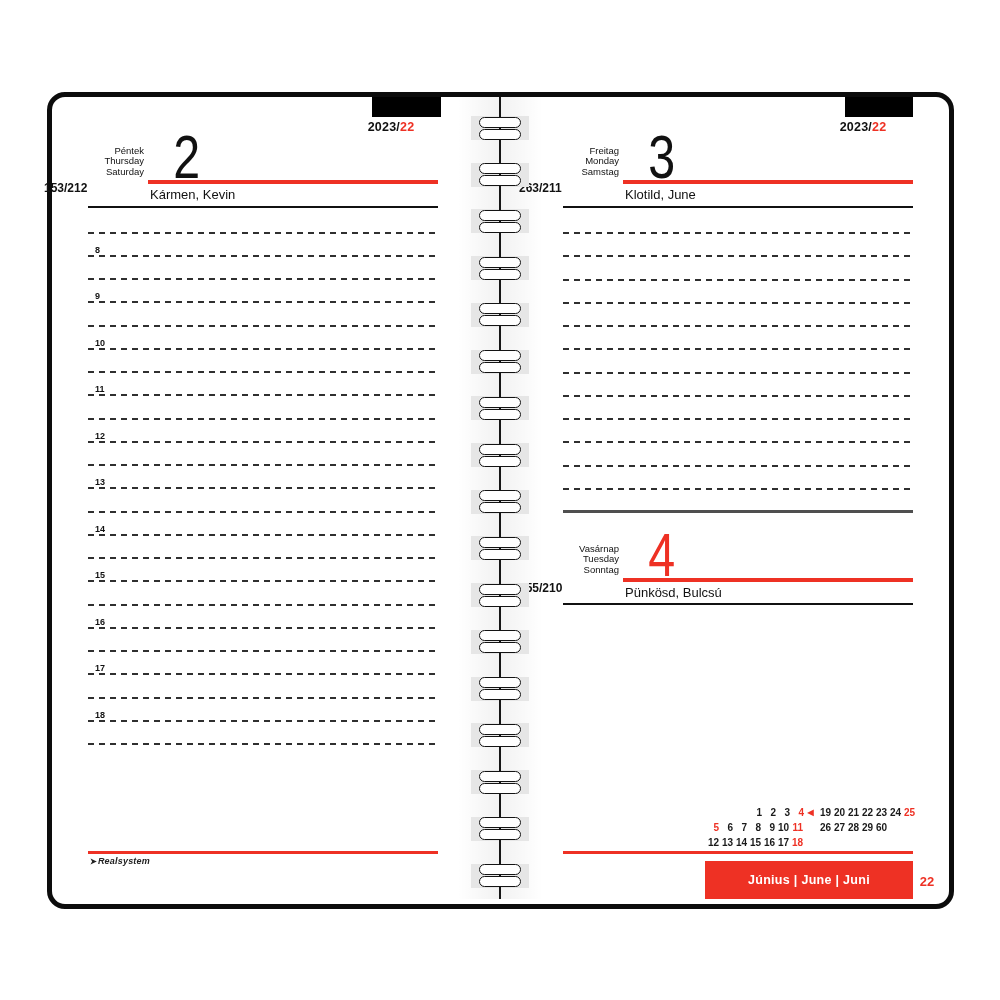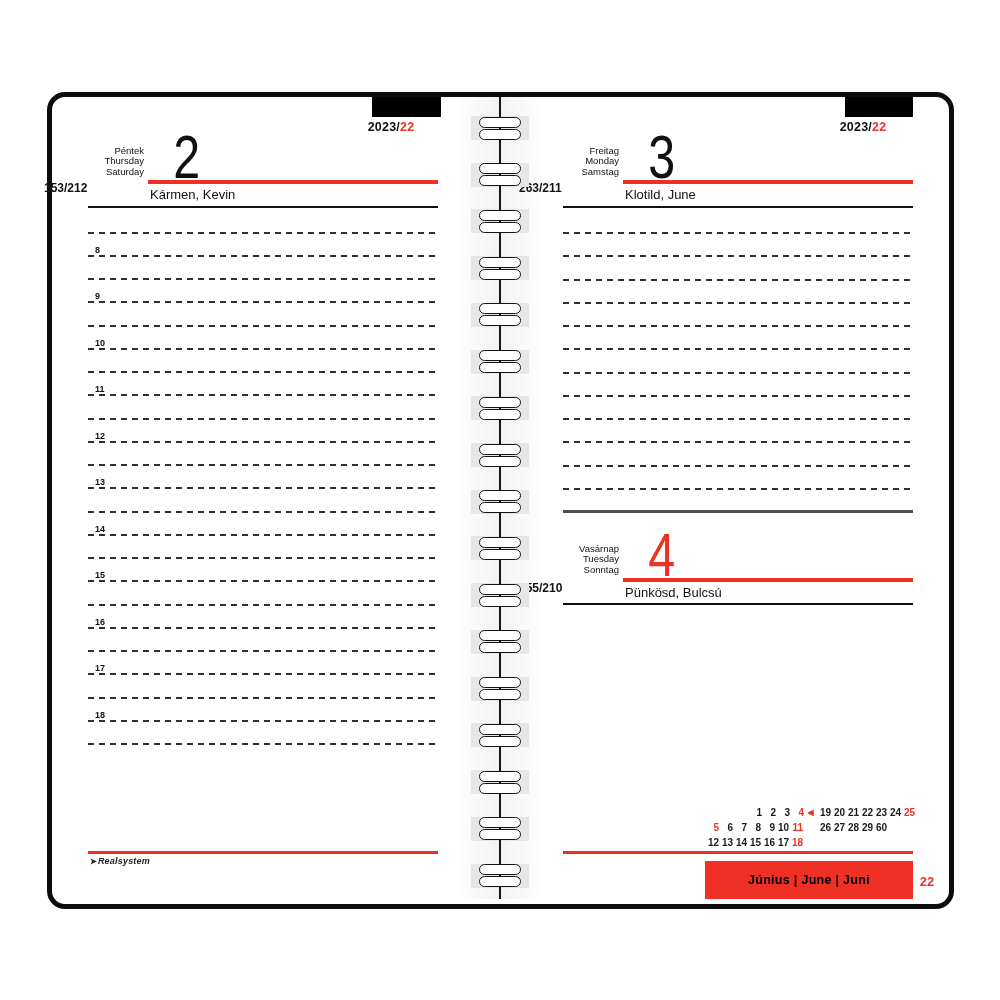--- a/index.html
+++ b/index.html
@@ -35,21 +35,21 @@
     background-image:repeating-linear-gradient(90deg,#2f2f2f 0 6px,transparent 6px 11px);}
   .hour-num{position:absolute;left:5px;top:-10px;font-size:9px;font-weight:bold;background:#fff;padding:0 2px;}
   .gray-sep{left:563px;top:510px;width:350px;height:3px;background:#4f4f4f;}
   
   .cal{left:703px;top:805px;width:212px;}
   .cal-row{display:flex;height:15px;justify-content:flex-end;}
   .cal-cell{width:14px;font-size:10px;line-height:15px;text-align:right;font-weight:600;color:#1a1a1a;}
   .cal-cell.red{color:#ee3124;}
   .cal-cell.marker{width:13px;text-align:center;font-size:8px;}
   
-  .month-bar{left:705px;top:861px;width:208px;height:38px;background:#ee3124;color:#000000;
+  .month-bar{left:705px;top:861px;width:208px;height:38px;background:#ee3124;color:#ffffff;
     display:flex;align-items:center;justify-content:center;font-size:12.5px;font-weight:bold;letter-spacing:0.3px;}
   .page-num{left:913px;top:874px;width:28px;text-align:center;color:#ee3124;font-size:13px;font-weight:bold;}
   .brand{left:90px;top:856px;font-size:9px;font-weight:bold;font-style:italic;color:#222;letter-spacing:0.2px;}
   .brand .swoosh{font-style:normal;font-size:8px;margin-right:1px;}
   
   .spine{left:499px;top:97px;width:2px;height:802px;background:#151515;z-index:5;}
   .bind-pad{position:absolute;left:471px;width:58px;height:24px;background:#e6e6e6;z-index:4;}
   .bind-loop{position:absolute;left:479px;width:42px;height:11px;background:#fff;border:1.7px solid #141414;
     border-radius:6px;box-sizing:border-box;z-index:6;}
 </style>

